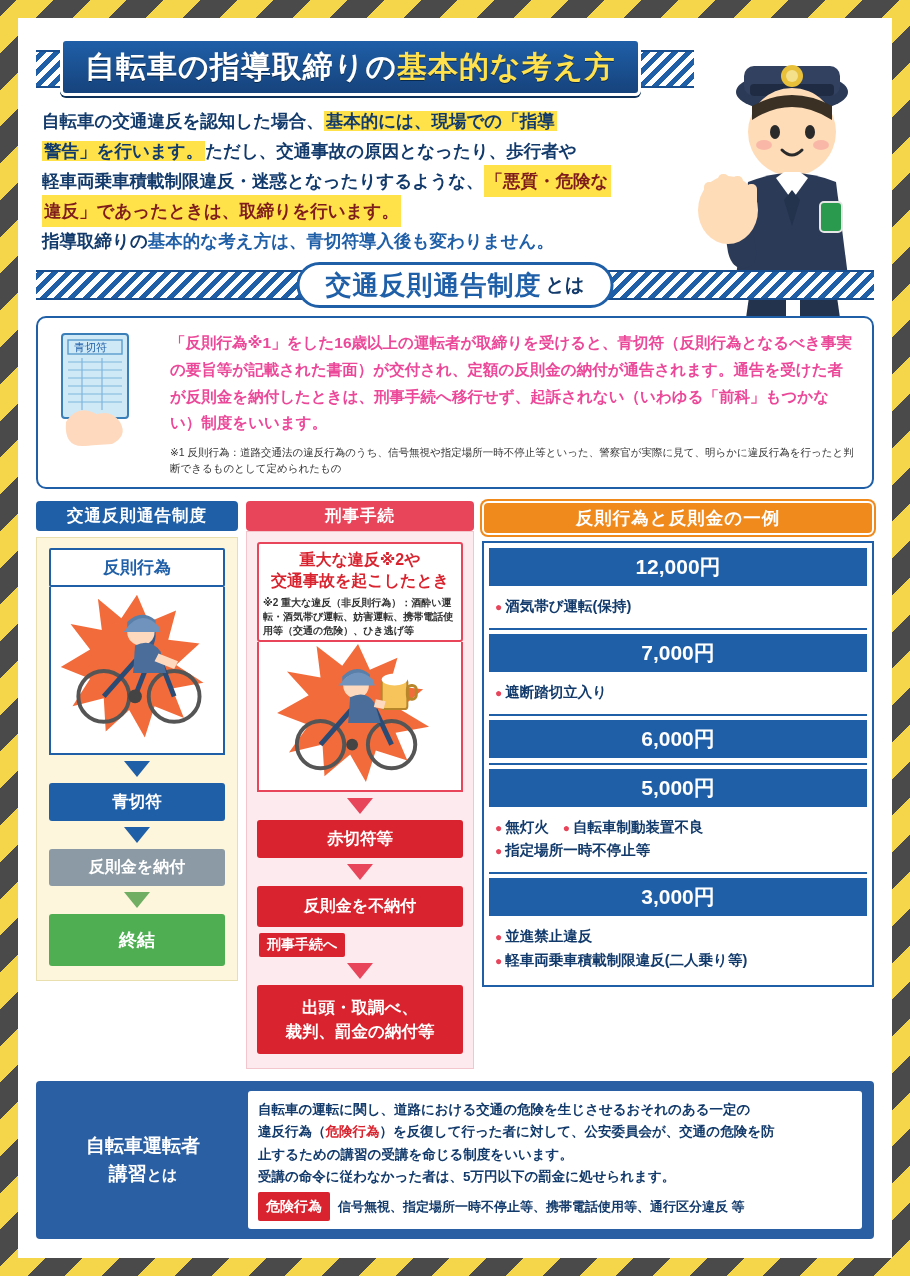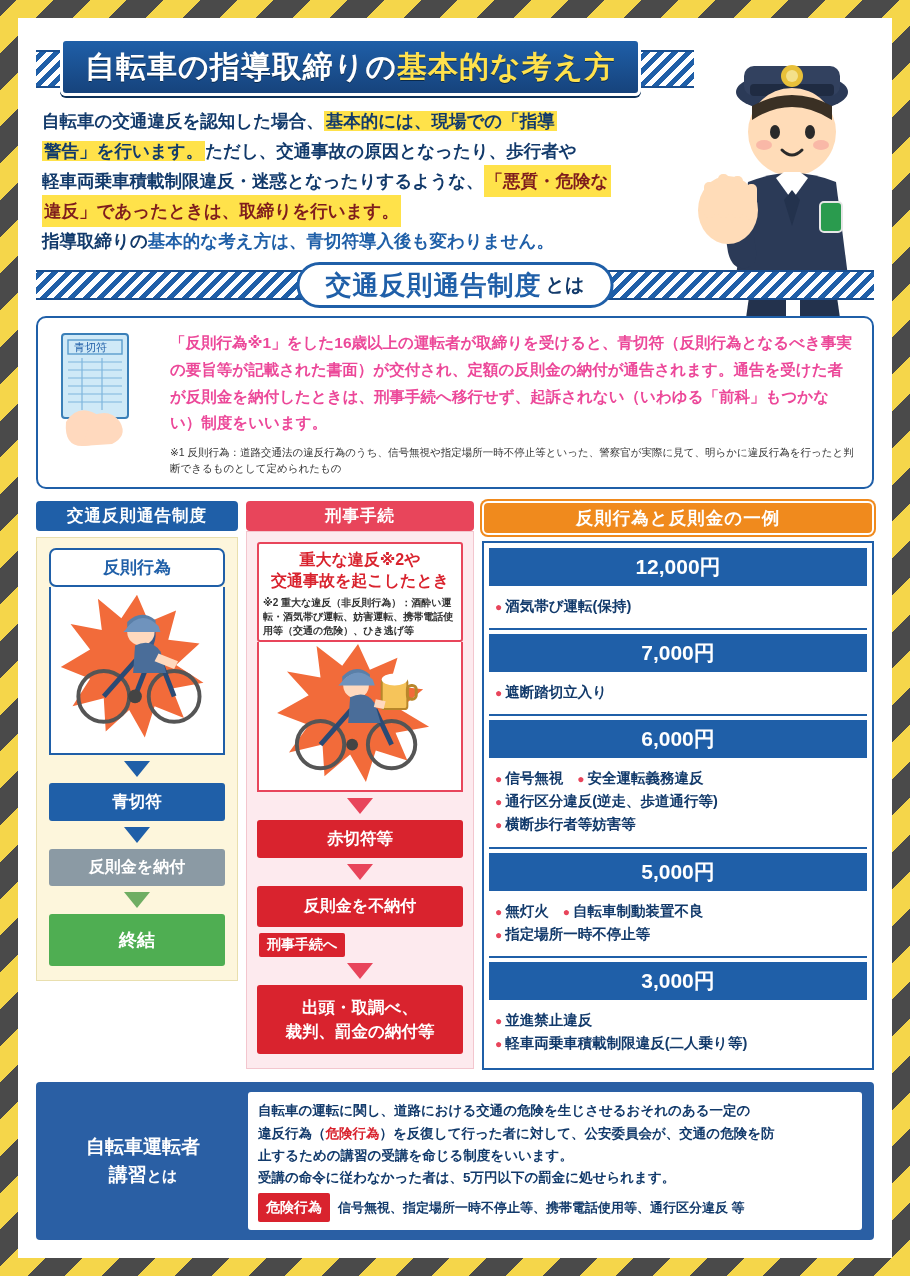--- a/index.html
+++ b/index.html
@@ -123,21 +123,21 @@
   .colhead.pink { background:#e8455b; }
   .colhead.orange {
     background:#f08a1d; font-size:17.5px; height:34px; border-radius:6px;
     border:2px solid #fff; box-shadow:0 0 0 2px #f08a1d;
   }
   .panel-a { background:#fdf6dc; border:1px solid #e9dfae; margin-top:6px; padding:10px 12px 14px; }
   .panel-b { background:#fdeaee; border:1px solid #f3c6ce; padding:10px 10px 14px; }
 
   .boxlabel {
     border:2px solid #1f5fa8; background:#fff; color:#1f5fa8;
-    font-weight:bold; font-size:17px; text-align:center; padding:6px 0; border-radius:7px;
+    font-weight:bold; font-size:17px; text-align:center; padding:6px 0; border-radius:2px;
   }
   .pinkhead {
     border:2px solid #e8455b; background:#fff; color:#d9232e;
     font-weight:bold; font-size:16px; text-align:center; padding:6px 4px 2px; border-radius:3px;
   }
   .pinkhead .sub { display:block; color:#333; font-weight:bold; font-size:10px; line-height:1.4; margin-top:4px; text-align:left; }
   .illus { background:#fff; border:2px solid #1f5fa8; border-top:none; height:168px; position:relative; overflow:hidden; }
   .illus.pink { border-color:#e8455b; height:150px; }
 
   .arrow-d { width:0;height:0;margin:6px auto; border-left:13px solid transparent;border-right:13px solid transparent; }
@@ -346,32 +346,20 @@
               </div>
               <div class="fine-sep"></div>
               <div class="fine-amt">7,000円</div>
               <div class="fine-items">
                 <div class="fine-row">
                   <span>遮断踏切立入り</span>
                 </div>
               </div>
               <div class="fine-sep"></div>
               <div class="fine-amt">6,000円</div>
-              <div class="fine-items">
-                <div class="fine-row">
-                  <span>信号無視</span>
-                  <span>安全運転義務違反</span>
-                </div>
-                <div class="fine-row">
-                  <span>通行区分違反(逆走、歩道通行等)</span>
-                </div>
-                <div class="fine-row">
-                  <span>横断歩行者等妨害等</span>
-                </div>
-              </div>
               <div class="fine-sep"></div>
               <div class="fine-amt">5,000円</div>
               <div class="fine-items">
                 <div class="fine-row">
                   <span>無灯火</span>
                   <span>自転車制動装置不良</span>
                 </div>
                 <div class="fine-row">
                   <span>指定場所一時不停止等</span>
                 </div>

